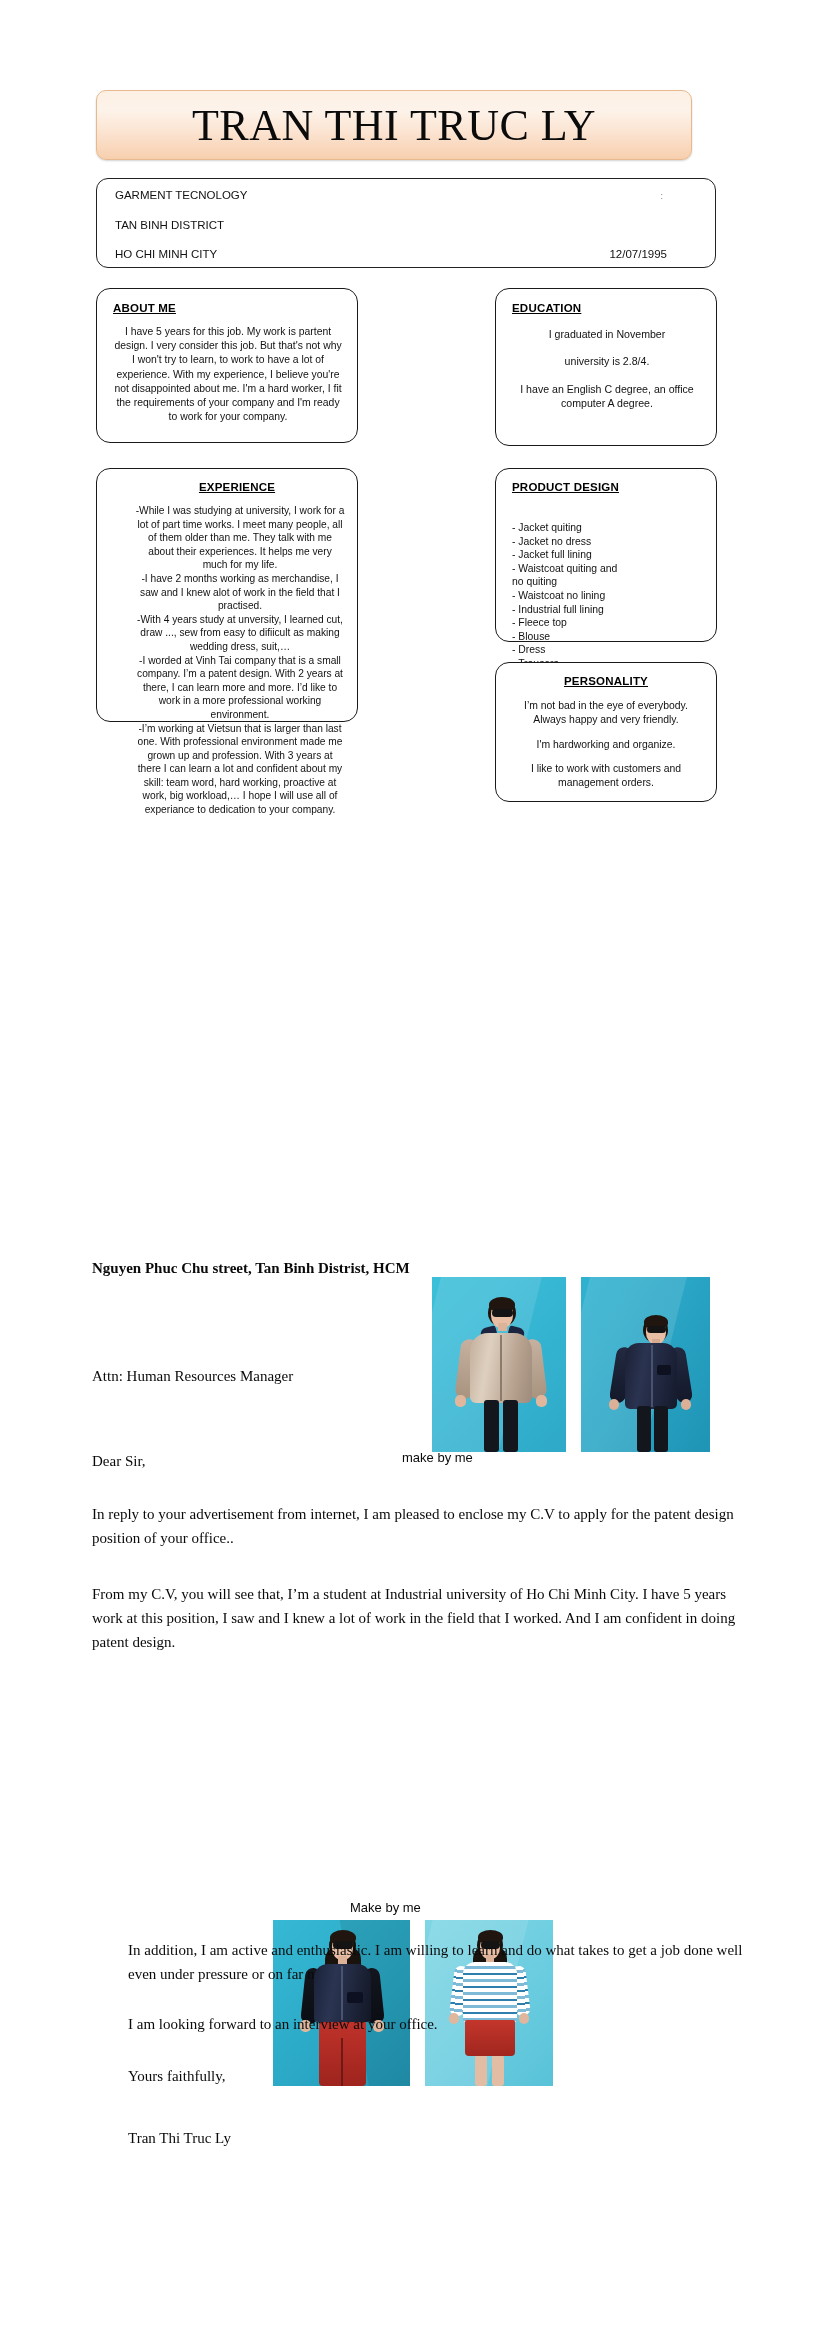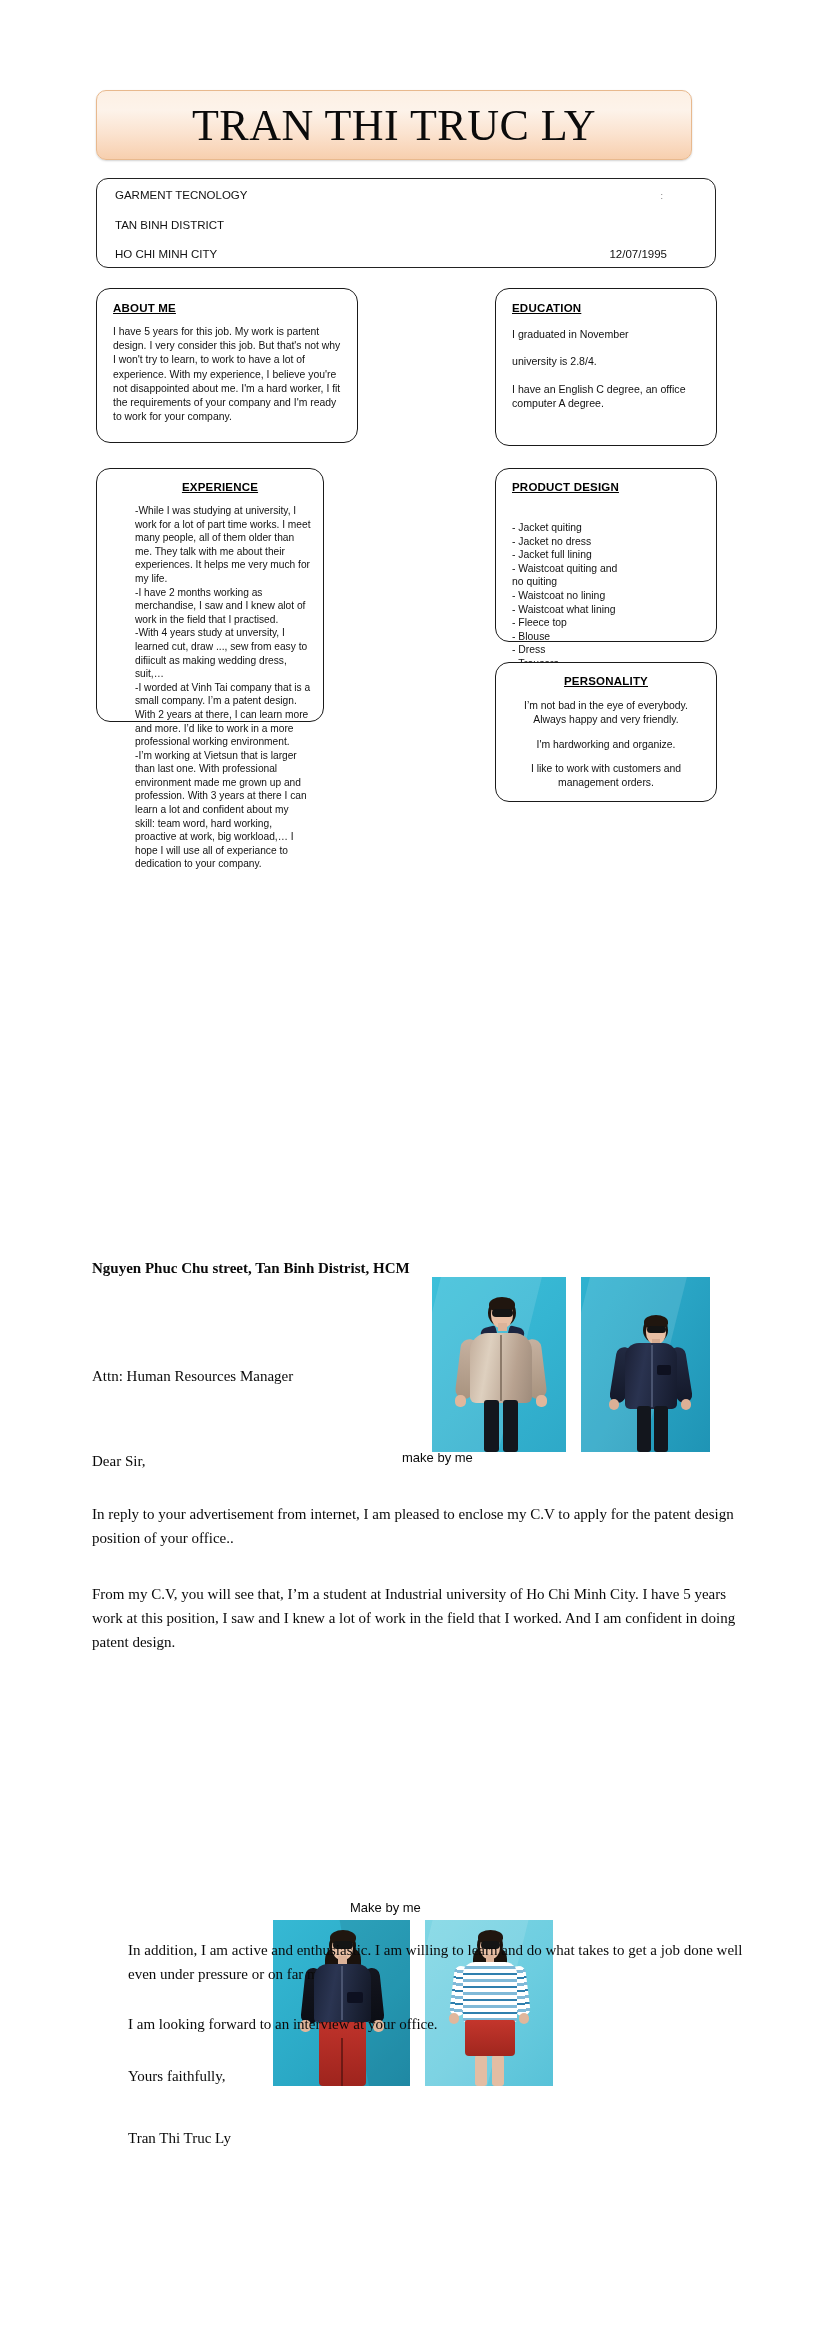--- a/index.html
+++ b/index.html
@@ -75,35 +75,35 @@
     font-weight: bold;
     text-decoration: underline;
     color: #000;
     letter-spacing: 0.2px;
   }
   .box-body {
     font-size: 10.6px;
     line-height: 14.4px;
     color: #111;
   }
-  .box-body p { margin: 0 0 10px 0; }
+  .box-body p { margin: 0 0 10px 0; text-align: center; }
   .box-body p:last-child { margin-bottom: 0; }
 
   
   #about-box { left: 96px; top: 288px; width: 262px; height: 155px; padding: 13px 14px 10px 16px; }
   #about-box .box-title { display:block; margin-bottom: 11px; }
   #about-box .box-body { font-size: 10.4px; line-height: 14.2px; }
 
   
   #edu-box { left: 495px; top: 288px; width: 222px; height: 158px; padding: 13px 14px 10px 16px; }
   #edu-box .box-title { display:block; margin-bottom: 13px; }
   #edu-box .box-body p { margin-bottom: 13px; }
 
   
-  #exp-box { left: 96px; top: 468px; width: 228px; height: 254px; padding: 12px 12px 10px 32px; }
+  #exp-box { left: 96px; top: 468px; width: 262px; height: 254px; padding: 12px 12px 10px 32px; }
   #exp-box .box-title { display:block; text-align:center; margin-bottom: 11px; }
   #exp-box .box-body { font-size: 10.2px; line-height: 13.6px; padding-left: 6px; }
   #exp-box .box-body .para { margin: 0; }
 
   
   #prod-box { left: 495px; top: 468px; width: 222px; height: 174px; padding: 12px 12px 8px 16px; }
   #prod-box .box-title { display:block; margin-bottom: 28px; }
   #prod-box ul { list-style:none; margin:0; padding:0; font-size:10.4px; line-height:13.6px; color:#111; }
   #prod-box ul li { margin:0; padding:0; }
 
@@ -302,21 +302,21 @@
 
   <div class="box" id="prod-box">
     <span class="box-title">PRODUCT DESIGN</span>
     <ul>
       <li>- Jacket quiting</li>
       <li>- Jacket no dress</li>
       <li>- Jacket full lining</li>
       <li>- Waistcoat quiting and</li>
       <li>no quiting</li>
       <li>- Waistcoat no lining</li>
-      <li>- Waistcoat what lining</li>
+      <li>- Industrial full lining</li>
       <li>- Fleece top</li>
       <li>- Blouse</li>
       <li>- Dress</li>
       <li>- Trousers</li>
       <li>- Skirt</li>
     </ul>
   </div>
 
   <div class="box" id="pers-box">
     <span class="box-title">PERSONALITY</span>

